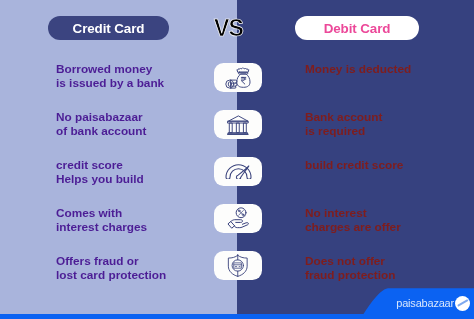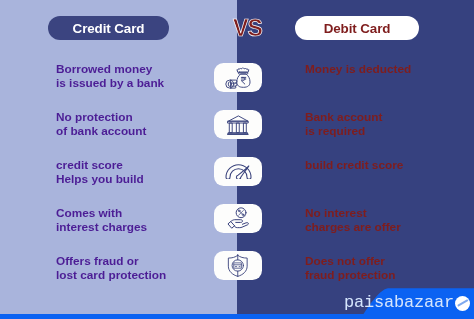--- a/index.html
+++ b/index.html
@@ -2,58 +2,58 @@
 <html><head>
 <meta charset="utf-8">
 <style>
   html,body{margin:0;padding:0;background:#fff;}
   body{width:474px;height:319px;overflow:hidden;font-family:"Liberation Sans",sans-serif;}
   #stage{position:relative;width:474px;height:319px;overflow:hidden;background:#a9b4dc;}
   #rightHalf{position:absolute;left:237px;top:0;width:237px;height:314px;background:#36417f;}
 
   .badge{position:absolute;top:16px;height:24px;border-radius:12px;display:flex;align-items:center;justify-content:center;font-weight:bold;font-size:13.4px;letter-spacing:-.1px;}
   #badgeLeft{left:48px;width:121px;background:#3b4480;color:#ffffff;}
-  #badgeRight{left:295px;width:124px;background:#ffffff;color:#7f1d1d;}
+  #badgeRight{left:295px;width:124px;background:#ffffff;color:#ec4899;}
 
-  #vs{position:absolute;left:214px;top:17px;width:48px;text-align:right;color:#7f1d1d;font-weight:bold;font-size:23px;letter-spacing:-.8px;line-height:22px;-webkit-text-stroke:0.7px #fdfdff;}
+  #vs{position:absolute;left:214px;top:17px;width:48px;text-align:left;color:#000000;font-weight:bold;font-size:23px;letter-spacing:-.8px;line-height:22px;-webkit-text-stroke:0.7px #fdfdff;}
 
   .col{position:absolute;}
   #colLeft{left:56px;top:61.5px;width:150px;color:#4c1d95;}
   #colRight{left:305px;top:61.5px;width:155px;color:#7f1d1d;}
   .row{height:48px;font-size:11.8px;font-weight:bold;line-height:14.8px;}
 
   .card{position:absolute;left:214px;width:48px;height:29px;background:#fdfdfc;border-radius:9.5px;
         display:flex;align-items:center;justify-content:center;}
   .card svg{display:block;}
 
   #bottombar{position:absolute;left:0;top:314px;width:474px;height:5px;background:#0b62f2;}
   #bluePanel{position:absolute;left:360px;top:286px;width:114px;height:33px;background:#0b62f2;
      clip-path:path("M 28.0 2.3 C 18.5 3.0 3.5 28.5 3.5 28.0 L 3.5 33 L 114 33 L 114 2.3 Z");}
   #logoWrap{position:absolute;right:4px;top:295px;display:flex;align-items:center;gap:1px;}
-  #logoText{color:#d6e6fd;font-family:Liberation Mono, monospace;font-size:17px;letter-spacing:-.2px;line-height:16px;}
+  #logoText{color:#d6e6fd;font-family:Liberation Sans, sans-serif;font-size:11px;letter-spacing:-.2px;line-height:16px;}
   #logoMark{position:relative;width:15px;height:15px;border-radius:50%;background:#ffffff;overflow:hidden;}
   #logoMark i{position:absolute;left:1.6px;top:6.4px;width:11.6px;height:2.4px;background:#7fa9ee;transform:rotate(-30deg);border-radius:1.4px;display:block;}
 </style>
 </head>
 <body>
 
 <div id="stage">
   <div id="rightHalf"></div>
 
   <div id="badgeLeft" class="badge">Credit Card</div>
   <div id="badgeRight" class="badge">Debit Card</div>
   <div id="vs">VS</div>
 
   <div id="colLeft" class="col">
       <div class="row">
         <div>Borrowed money</div>
         <div>is issued by a bank</div>
       </div>
       <div class="row">
-        <div>No protection</div>
+        <div>No paisabazaar</div>
         <div>of bank account</div>
       </div>
       <div class="row">
         <div>credit score</div>
         <div>Helps you build</div>
       </div>
       <div class="row">
         <div>Comes with</div>
         <div>interest charges</div>
       </div>

